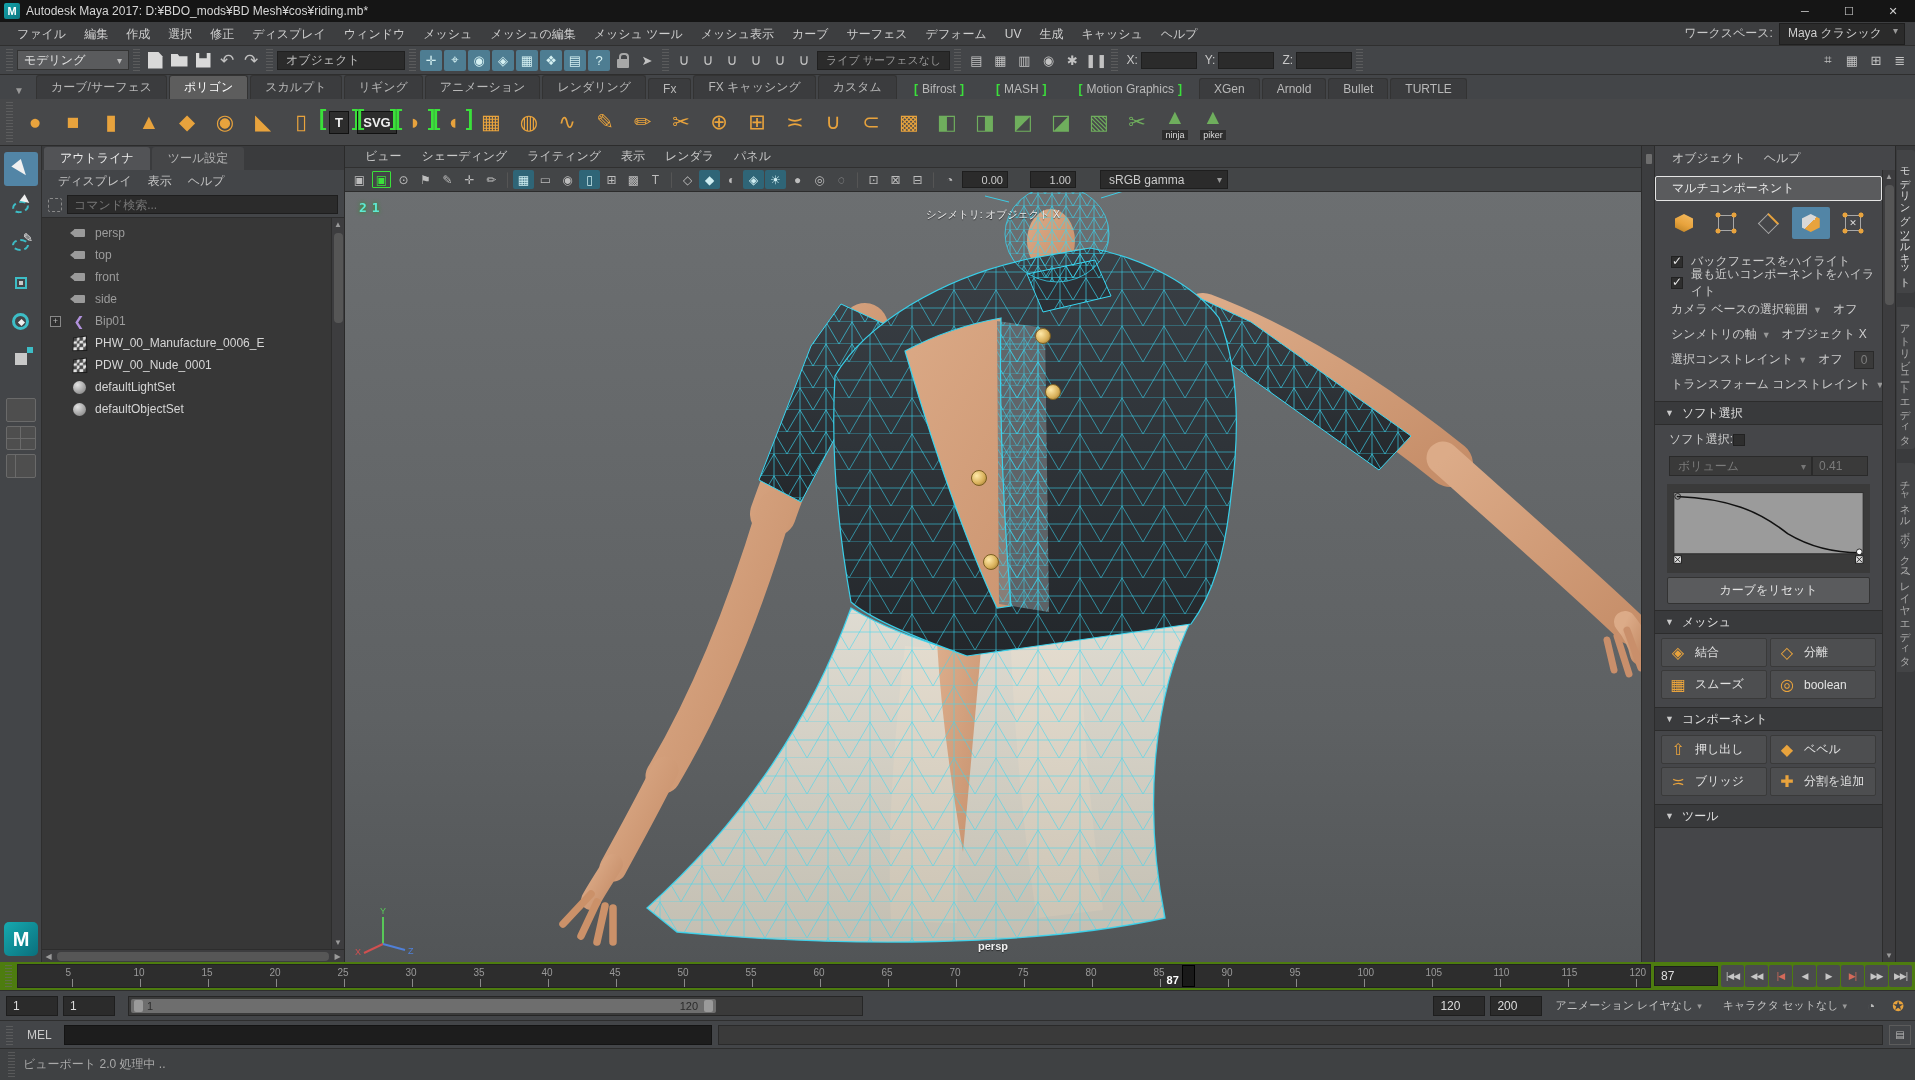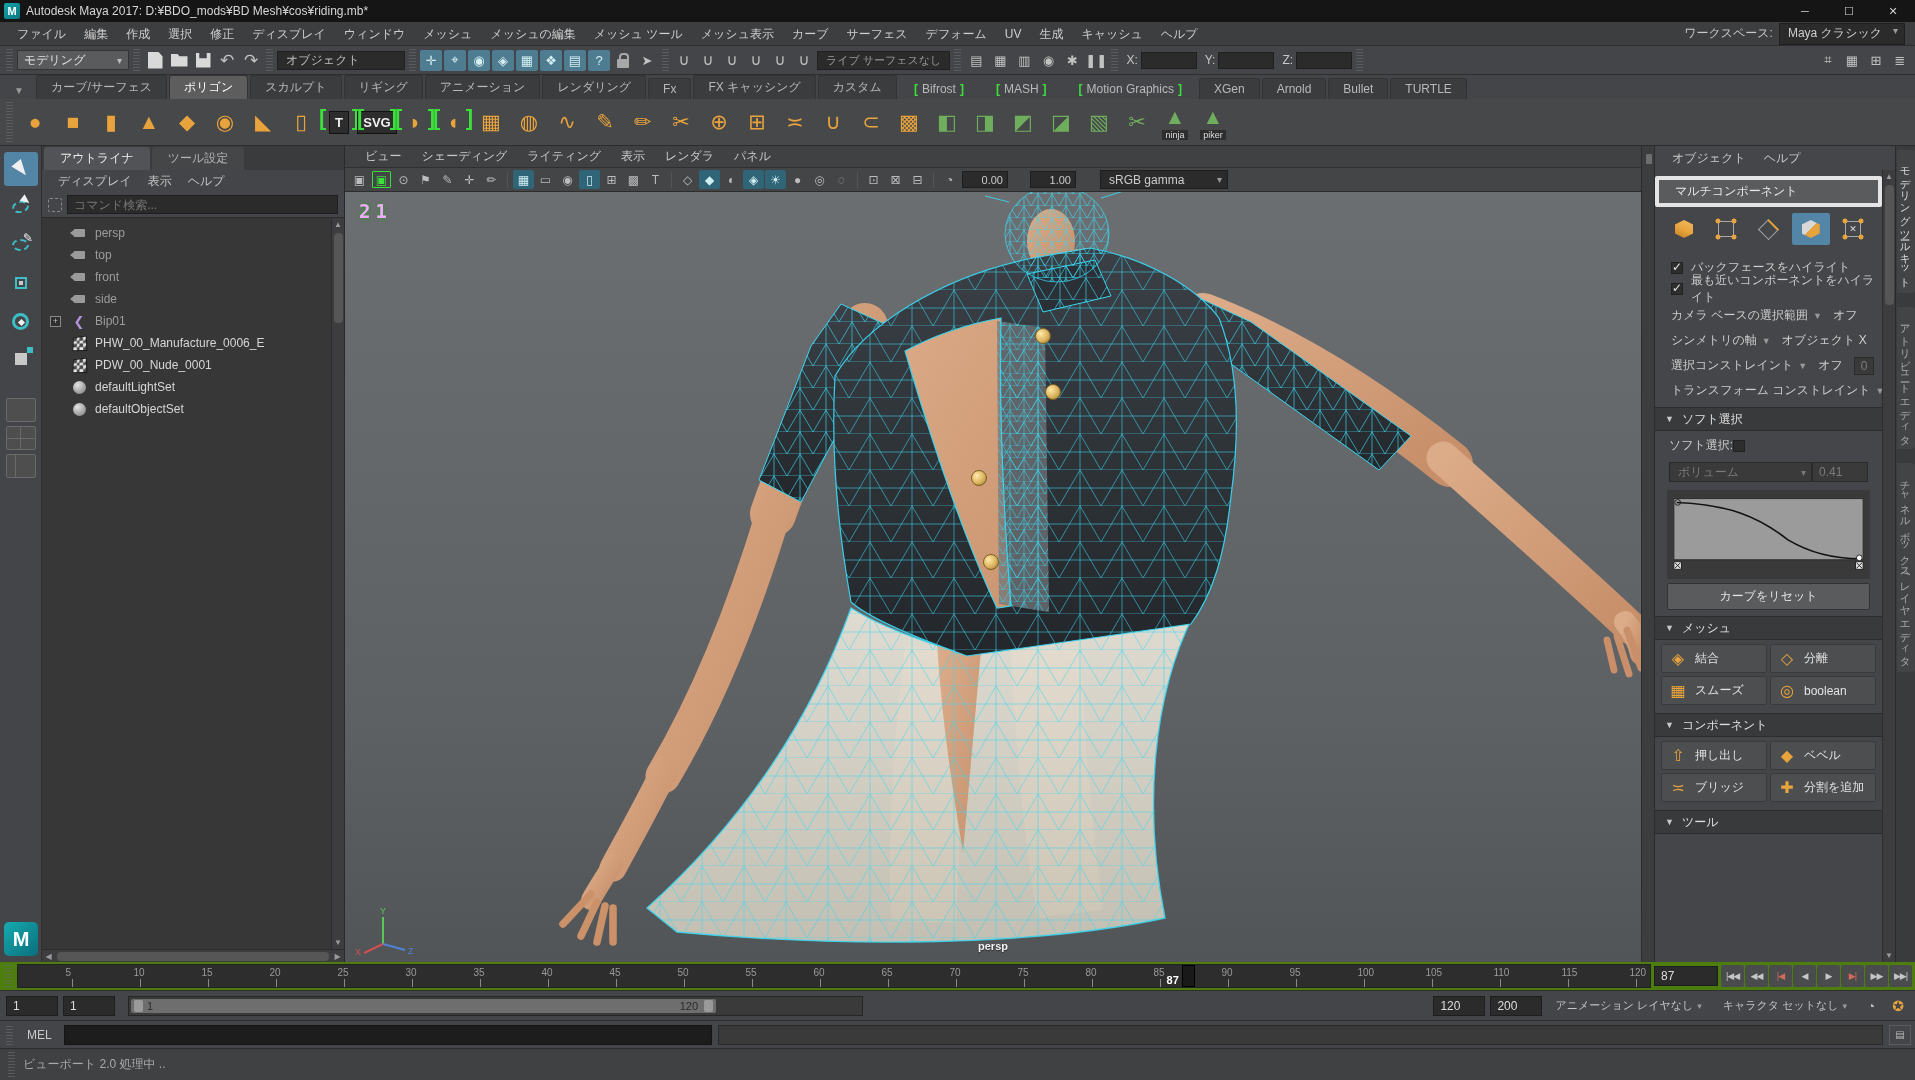--- a/index.html
+++ b/index.html
@@ -115,34 +115,34 @@
   .vp-menu{padding:0 10px;color:#c9c9c9;}
   .vp-toolbar{position:absolute;left:0;top:22px;width:100%;height:24px;background:#434547;border-bottom:1px solid #2c2c2c;display:flex;align-items:center;padding:0 4px;z-index:5;}
   .vp-ic{width:21px;height:19px;display:flex;align-items:center;justify-content:center;color:#bdbdbd;font-size:12px;border-radius:2px;flex:none;}
   .vp-ic.active{background:#2f6577;color:#cfeef2;}
   .vp-ic.green{color:#3be03b;outline:1px solid #3be03b;outline-offset:-2px;}
   .vp-ic.sep{width:1px;height:16px;background:#333;border-right:1px solid #555;margin:0 4px;}
   .vp-num{width:46px;height:17px;background:#2b2b2b;border:1px solid #1e1e1e;color:#ccc;font-size:11px;text-align:right;padding:0 4px;margin:0 20px 0 2px;}
   .vp-dd{height:19px;background:#2b2b2b;border:1px solid #1e1e1e;display:flex;align-items:center;padding:0 20px 0 8px;position:relative;min-width:128px;color:#ccc;margin-left:4px;}
   .vp-dd::after{content:"▾";position:absolute;right:5px;color:#999;font-size:10px;}
   .scene{position:absolute;left:0;top:0;width:100%;height:100%;}
-  .hud-counter{position:absolute;left:14px;top:54px;font-family:"DejaVu Sans Mono","Liberation Mono",monospace;font-size:19px;font-weight:bold;color:#f0abfc;letter-spacing:5px;text-shadow:0 0 4px #1a9c1a;z-index:4;}
+  .hud-counter{position:absolute;left:14px;top:54px;font-family:"DejaVu Sans Mono","Liberation Mono",monospace;font-size:13px;font-weight:bold;color:#5eead4;letter-spacing:5px;text-shadow:0 0 4px #1a9c1a;z-index:4;}
   .hud-symmetry{position:absolute;top:62px;left:0;width:100%;text-align:center;font-size:10.5px;color:#ececec;text-shadow:0 1px 1px rgba(0,0,0,.6);z-index:4;}
   .hud-persp{position:absolute;bottom:10px;left:0;width:100%;text-align:center;font-size:11px;font-weight:bold;color:#f0f0f0;text-shadow:0 1px 1px rgba(0,0,0,.5);z-index:4;}
   .axis{position:absolute;left:8px;bottom:6px;z-index:4;}
 
   
   .splitter{width:14px;background:#3c3d3f;border-left:1px solid #2c2c2c;border-right:1px solid #2c2c2c;position:relative;}
   .splitter::before{content:"";position:absolute;left:4px;top:8px;width:6px;height:10px;background:#6e6e6e;border-radius:1px;}
   .rightpanel{width:240px;background:#454649;display:flex;flex-direction:column;position:relative;font-size:12px;}
   .rp-menus{display:flex;height:24px;align-items:center;padding-left:8px;gap:2px;}
   .rp-menu{padding:0 9px;color:#c9c9c9;}
   .rp-body{flex:1;overflow:hidden;padding-right:13px;}
   .rp-scroll{position:absolute;right:0;top:24px;bottom:0;width:13px;background:#3d3d3f;border-left:1px solid #2d2d2d;display:flex;flex-direction:column;align-items:center;}
-  .multi-btn{display:block;margin:6px auto 4px auto;background:#5a5b5d;border:4px solid #e5e5e5;color:#e8e8e8;padding:3px 16px;border-radius:2px;}
+  .multi-btn{display:block;margin:6px auto 4px auto;background:#5a5b5d;border:1px solid #e5e5e5;color:#e8e8e8;padding:3px 16px;border-radius:2px;}
   .cm-row{display:flex;justify-content:space-between;padding:2px 10px 8px 10px;}
   .cm{width:38px;height:32px;border-radius:2px;display:flex;align-items:center;justify-content:center;position:relative;}
   .cm.active{background:#5285a6;}
   .cm i{display:block;}
   .cm-obj i{width:18px;height:18px;background:linear-gradient(205deg,#f4bc62 0%,#e8a33d 55%,#b87f23 100%);clip-path:polygon(50% 0,100% 25%,100% 75%,50% 100%,0 75%,0 25%);}
   .cm-vertex i,.cm-multi i{width:16px;height:16px;border:1px solid #a8a8a8;position:relative;}
   .cm-vertex i::before,.cm-multi i::before{content:"";position:absolute;left:-4px;top:-4px;right:-4px;bottom:-4px;
     background:radial-gradient(circle at 3px 3px,#e8a33d 2.2px,transparent 2.8px),radial-gradient(circle at calc(100% - 3px) 3px,#e8a33d 2.2px,transparent 2.8px),radial-gradient(circle at 3px calc(100% - 3px),#e8a33d 2.2px,transparent 2.8px),radial-gradient(circle at calc(100% - 3px) calc(100% - 3px),#e8a33d 2.2px,transparent 2.8px);}
   .cm-multi i::after{content:"✕";position:absolute;left:0;top:0;width:100%;height:100%;display:flex;align-items:center;justify-content:center;font-size:9px;color:#ddd;}
   .cm-edge i{width:15px;height:15px;border:1px solid #a8a8a8;border-top:2px solid #e8a33d;transform:rotate(45deg);}
@@ -737,20 +737,21 @@
             <span class="vp-ic">⊟</span>
             <span class="vp-ic sep"></span>
             <span class="vp-ic">◔</span>
         </span>
         <input class="vp-num" value="0.00" style="">
         <input class="vp-num" value="1.00" style="">
         <span class="vp-dd">sRGB gamma</span>
       </div>
 
       <div class="hud-counter">21</div>
+      <div class="hud-symmetry">シンメトリ: オブジェクト X</div>
       <div class="hud-persp">persp</div>
       <svg class="axis" width="62" height="52">
         <line x1="30" y1="40" x2="30" y2="13" stroke="#58c858" stroke-width="2"></line>
         <line x1="30" y1="40" x2="11" y2="49" stroke="#d05050" stroke-width="2"></line>
         <line x1="30" y1="40" x2="52" y2="46" stroke="#5080d8" stroke-width="2"></line>
         <text x="27" y="10" fill="#58c858" font-size="9">Y</text>
         <text x="2" y="51" fill="#d05050" font-size="9">X</text>
         <text x="55" y="50" fill="#5080d8" font-size="9">Z</text>
       </svg>
     </div>

